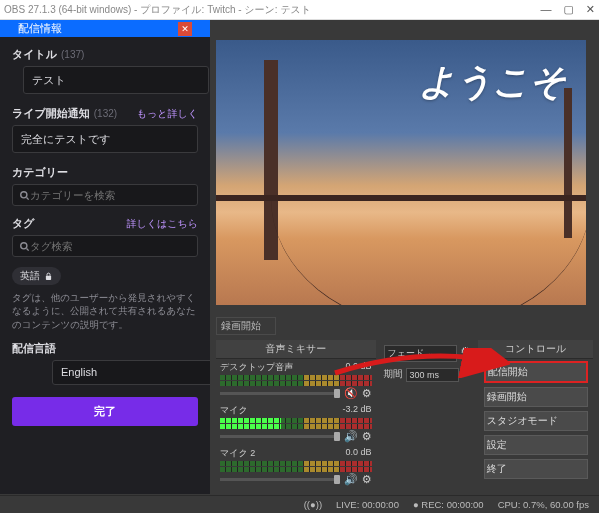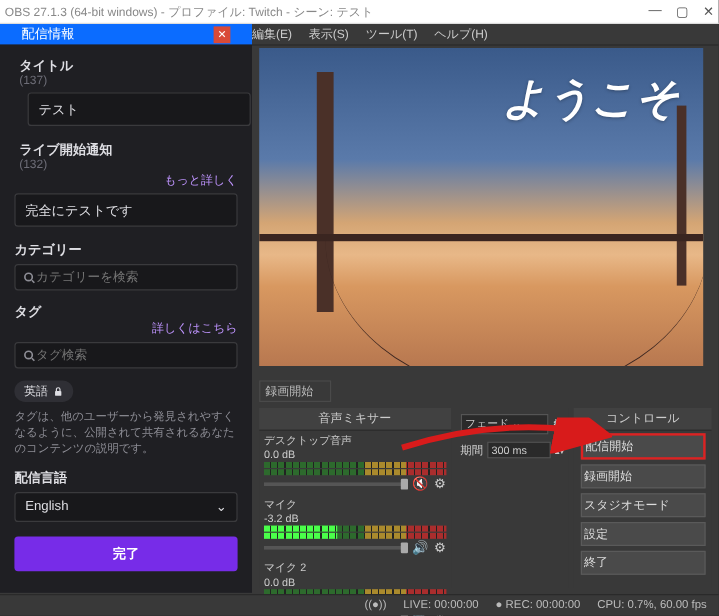--- a/index.html
+++ b/index.html
@@ -10,61 +10,61 @@
 
 .main-area { position: absolute; top: 20px; left: 0; right: 0; bottom: 0; background: #393939; }
 
 .menubar { height: 18px; background: #393939; display: flex; align-items: center; padding-left: 210px; gap: 14px; font-size: 10px; color: #ccc; border-bottom: 1px solid #2a2a2a; }
 
 
 .panel { position: absolute; top: 0; left: 0; width: 210px; height: 474px; background: #1f1f23; color: #adadb8; font-size: 10.5px; z-index: 10; display: flex; flex-direction: column; }
 .panel-header { background: #0b6cff; color: #fff; height: 17px; display: flex; align-items: center; padding: 0 18px; font-size: 11px; }
 .panel-close { margin-left: auto; background: #d94a38; color: #fff; width: 14px; height: 14px; display: flex; align-items: center; justify-content: center; font-size: 9px; cursor: pointer; }
 .panel-body { padding: 10px 12px 8px; flex: 1; overflow: hidden; }
-.field-label { display: flex; align-items: baseline; margin-bottom: 4px; flex-direction: column; }
+.field-label { display: flex; align-items: baseline; margin-bottom: 4px; }
 .field-label .main { color: #dedee3; font-weight: 600; font-size: 11px; }
 .field-label .count { color: #6d6d77; margin-left: 4px; font-size: 10px; }
 .field-label .link { margin-left: auto; color: #bf94ff; font-size: 10px; cursor: pointer; }
 .textbox { width: 100%; background: #18181b; border: 1px solid #3a3a3d; color: #dedee3; padding: 6px 8px; font-size: 11px; border-radius: 3px; margin-bottom: 12px; }
 .searchbox { display: flex; align-items: center; background: #18181b; border: 1px solid #3a3a3d; border-radius: 3px; padding: 4px 6px; margin-bottom: 10px; }
 .searchbox input { flex: 1; background: none; border: none; color: #8d8d95; font-size: 10.5px; outline: none; }
 .lang-chip { display: inline-flex; align-items: center; gap: 4px; background: #2f2f35; padding: 2px 8px; border-radius: 9px; font-size: 10px; color: #dedee3; margin-bottom: 6px; }
 .help-text { font-size: 9.5px; line-height: 1.4; color: #8d8d95; margin-bottom: 10px; }
-.dropdown { width: 100%; background: #18181b; border: 1px solid #3a3a3d; color: #dedee3; padding: 5px 8px; font-size: 11px; border-radius: 3px; display: flex; justify-content: space-between; align-items: center; margin-bottom: 12px; cursor: pointer; }
+.dropdown { width: 100%; background: #18181b; border: 1px solid #3a3a3d; color: #dedee3; padding: 5px 8px; font-size: 11px; border-radius: 3px; display: flex; justify-content: space-between; align-items: center; margin-bottom: 12px; cursor: pointer; margin-left: 40px; }
 .done-btn { width: 100%; background: #772ce8; color: #fff; border: none; padding: 7px; font-size: 11px; font-weight: 600; border-radius: 3px; cursor: pointer; }
 
 
 .preview { position: absolute; top: 20px; left: 216px; width: 370px; height: 265px; background: linear-gradient(to bottom, #3a5a8a 0%, #5a7aaa 35%, #d4a574 55%, #e8b888 65%, #d89860 75%, #b87850 100%); overflow: hidden; }
 .welcome { position: absolute; top: 18px; right: 20px; color: #fff; font-size: 36px; font-weight: 700; font-style: italic; text-shadow: 0 1px 3px rgba(0,0,0,.3); }
 .bridge-tower-l { position: absolute; left: 48px; top: 20px; width: 14px; height: 200px; background: #4a3028; }
 .bridge-tower-r { position: absolute; right: 14px; top: 48px; width: 8px; height: 150px; background: #4a3028; }
 .bridge-deck { position: absolute; top: 155px; left: 0; right: 0; height: 6px; background: #3a2520; }
 .cable1 { position: absolute; top: 28px; left: 55px; width: 320px; height: 130px; border-top: 1.5px solid #3a2520; border-radius: 50% 50% 0 0 / 100% 100% 0 0; transform: scaleY(-1) translateY(-130px); }
 
 
 .filters-bar { position: absolute; top: 297px; left: 216px; width: 60px; height: 18px; background: #393939; display: flex; align-items: center; font-size: 10px; color: #bbb; border: 1px solid #4a4a4a; padding-left: 4px; }
 
 
 .docks { position: absolute; top: 320px; left: 216px; right: 6px; height: 150px; display: flex; gap: 4px; }
 .dock { background: #393939; display: flex; flex-direction: column; }
 .dock-title { text-align: center; font-size: 10px; color: #ccc; padding: 2px; border-bottom: 1px solid #2a2a2a; background: #414141; }
 .mixer { width: 160px; }
 .mixer-item { padding: 2px 4px; font-size: 9px; color: #ccc; }
-.mixer-row1 { display: flex; justify-content: space-between; flex-direction: column; }
+.mixer-row1 { display: flex; justify-content: space-between; }
 .meter { height: 5px; background: linear-gradient(to right, #2d6a2d 0%, #2d6a2d 55%, #aa8a2d 55%, #aa8a2d 78%, #aa2d2d 78%, #aa2d2d 100%); margin: 1px 0; position: relative; }
 .meter::after { content: ""; position: absolute; inset: 0; background: repeating-linear-gradient(to right, transparent 0, transparent 5px, #222 5px, #222 6px); }
 .meter.active::before { content: ""; position: absolute; left: 0; top: 0; bottom: 0; width: 40%; background: #4aff4a; }
 .mixer-ctrl { display: flex; align-items: center; gap: 4px; margin-top: 1px; }
 .slider { flex: 1; height: 3px; background: #555; position: relative; }
 .slider::after { content: ""; position: absolute; right: 0; top: -3px; width: 6px; height: 9px; background: #aaa; border-radius: 1px; }
 .icon-s { font-size: 11px; color: #ccc; cursor: pointer; }
 .icon-red { color: #d43; }
 
 .transitions { width: 95px; padding: 2px 4px; }
-.trans-row { display: flex; align-items: center; gap: 3px; font-size: 9.5px; color: #ccc; margin: 3px 0; }
+.trans-row { display: flex; align-items: flex-start; gap: 3px; font-size: 9.5px; color: #ccc; margin: 3px 0; }
 .trans-row select, .trans-row .tbox { flex: 1; background: #2a2a2a; border: 1px solid #555; color: #ccc; font-size: 9px; padding: 1px 3px; }
 
 .controls { width: 115px; }
 .ctrl-btn { display: block; width: 104px; margin: 2px auto; background: #4a4a4a; border: 1px solid #5a5a5a; color: #ddd; font-size: 10px; padding: 2px; text-align: left; cursor: pointer; }
 .ctrl-btn.highlight { border: 2.5px solid #d22; }
 
 
 .arrow { position: absolute; top: 328px; left: 330px; width: 180px; height: 30px; z-index: 20; pointer-events: none; }
 
 
@@ -79,26 +79,20 @@
   <span>OBS 27.1.3 (64-bit windows) - プロファイル: Twitch - シーン: テスト</span>
   <div class="titlebar-controls">
     <span>—</span>
     <span>▢</span>
     <span>✕</span>
   </div>
 </div>
 
 <div class="main-area">
 
-  <div class="menubar">
-    <span>編集(E)</span>
-    <span>表示(S)</span>
-    <span>ツール(T)</span>
-    <span>ヘルプ(H)</span>
-  </div>
 
   <div class="panel">
     <div class="panel-header">
       <span>配信情報</span>
       <span class="panel-close">✕</span>
     </div>
     <div class="panel-body">
       <div class="field-label">
         <span class="main">タイトル</span>
         <span class="count">(137)</span>

